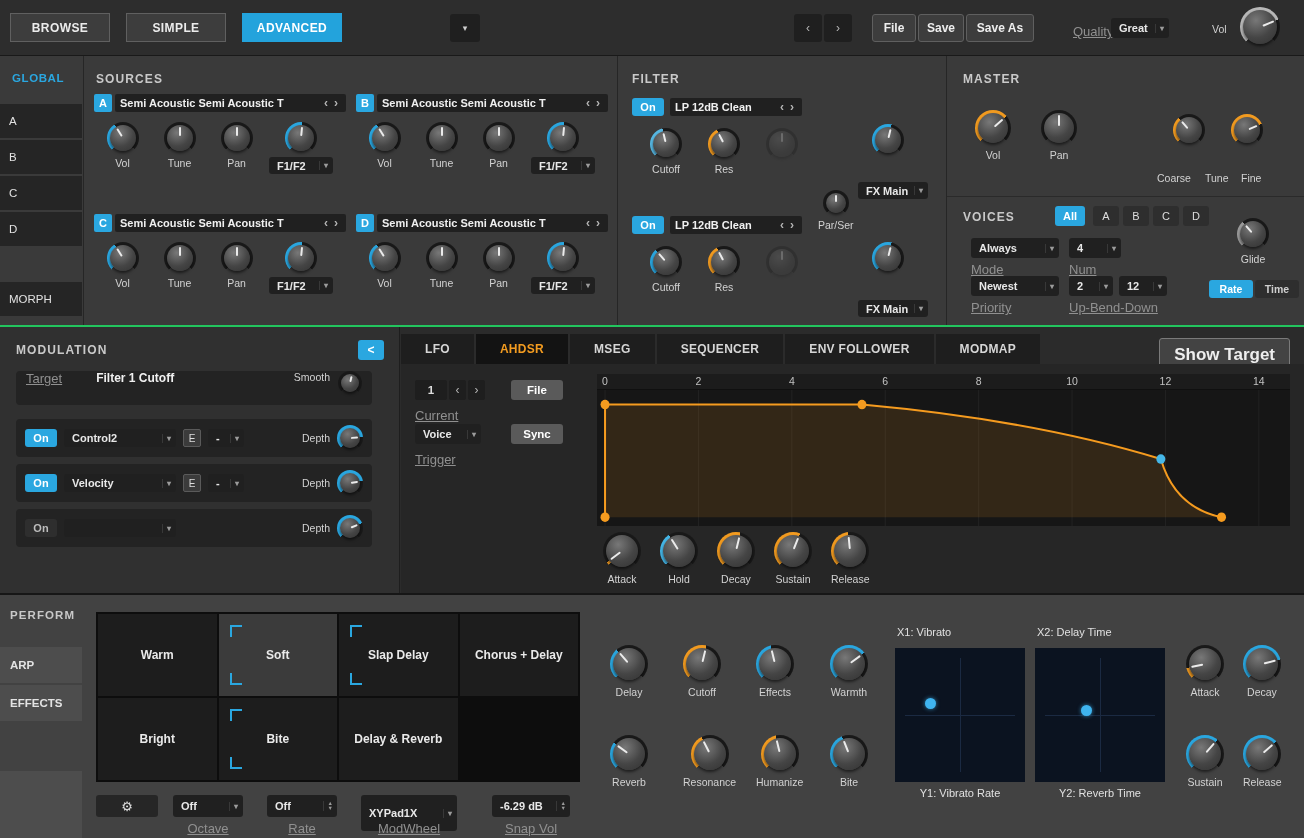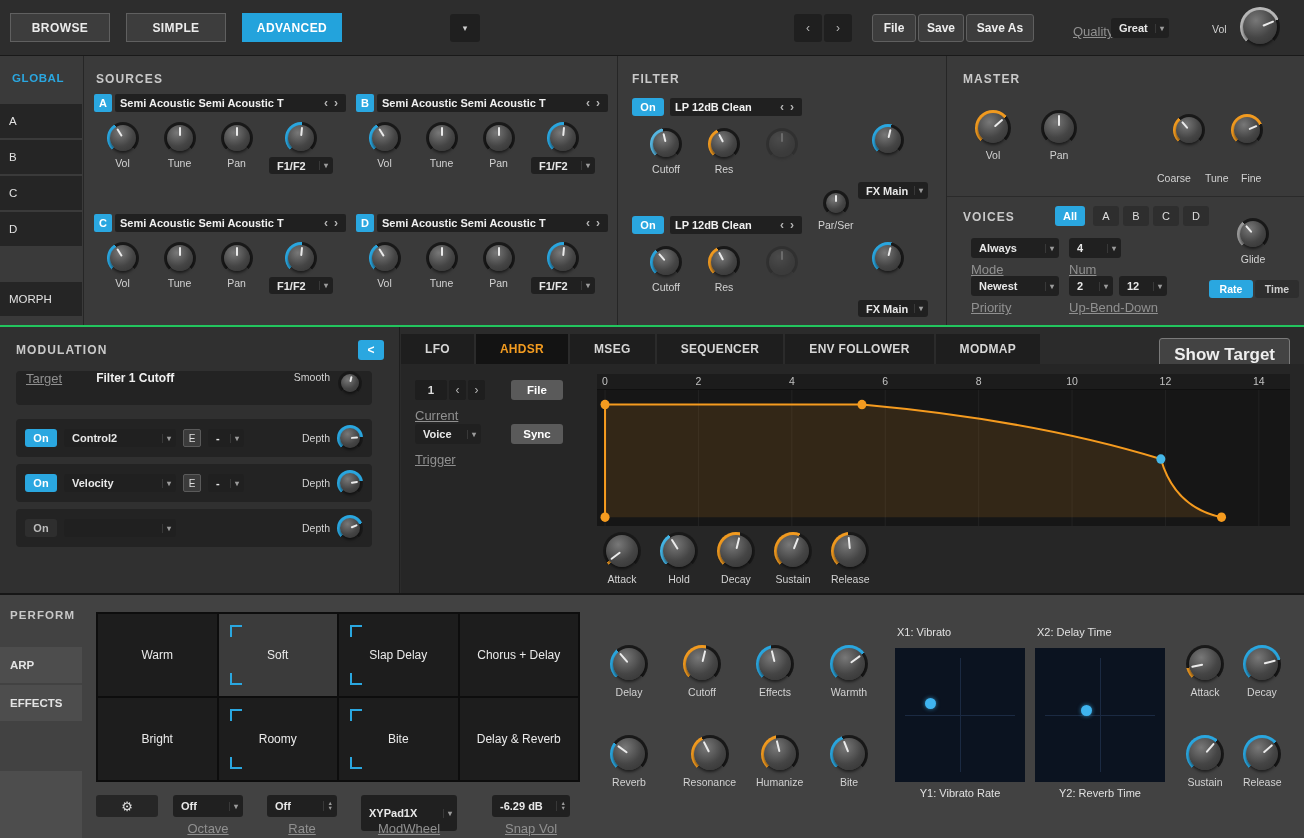--- a/index.html
+++ b/index.html
@@ -54,21 +54,21 @@
   .side-item { background:#252525; height:34px; display:flex; align-items:center; padding-left:9px; font-size:11.5px; color:#e2e2e2; margin:0 1px 2px 0; }
   .badge { width:18px; height:18px; background:#2aa7e0; color:#fff; border-radius:2px; display:flex; align-items:center; justify-content:center; font-size:11px; font-weight:bold; flex:none; }
   
   .mtab { height:30px; display:flex; align-items:center; padding:0 24px; background:#1e1e1e; font-size:12px; font-weight:bold; color:#d6d6d6; margin-right:2px; letter-spacing:.3px; }
   .mtab.active { background:#131313; color:#f29b20; }
   .mod-row { position:absolute; left:16px; width:356px; height:38px; background:#232323; border-radius:4px; display:flex; align-items:center; gap:7px; padding:0 9px; }
   .e-btn { width:18px; height:18px; background:#3b3b3b; border:1px solid #5a5a5a; border-radius:2px; display:flex; align-items:center; justify-content:center; font-size:10px; color:#ddd; flex:none; }
   .dlabel { font-size:10.5px; color:#d2d2d2; margin-left:auto; }
   
   .pads { display:grid; grid-template-columns:repeat(4,1fr); grid-template-rows:1fr 1fr; gap:2px; background:#0d0d0d; padding:2px; }
-  .pad { background:#1d1d1d; display:flex; align-items:center; justify-content:center; font-size:12px; font-weight:normal; color:#eaeaea; position:relative; }
+  .pad { background:#1d1d1d; display:flex; align-items:center; justify-content:center; font-size:12px; font-weight:bold; color:#eaeaea; position:relative; }
   .pad.selected { background:#3b3b3b; }
   .pad .br-t { position:absolute; left:11px; top:11px; width:12px; height:12px; border-left:2px solid #2aa7e0; border-top:2px solid #2aa7e0; }
   .pad .br-b { position:absolute; left:11px; bottom:11px; width:12px; height:12px; border-left:2px solid #2aa7e0; border-bottom:2px solid #2aa7e0; }
   
   .xy { position:absolute; width:130px; height:134px; background:#0b1320; }
   .xy::before { content:""; position:absolute; left:10px; right:10px; top:50%; height:1px; background:#1b2a42; }
   .xy::after { content:""; position:absolute; top:10px; bottom:10px; left:50%; width:1px; background:#1b2a42; }
   .xy-dot { position:absolute; width:11px; height:11px; margin:-5px 0 0 -5px; border-radius:50%; background:#3fb4ef; box-shadow:0 0 4px rgba(63,180,239,.7); z-index:2; }
   .graph-ruler { position:relative; height:16px; background:#1c1c1c; border-bottom:1px solid #101010; }
   .graph-ruler span { position:absolute; top:1px; transform:translateX(-50%); font-size:10.5px; color:#c2c2c2; }
@@ -629,25 +629,20 @@
       </div>
     <div class="pad">
         <span>Chorus + Delay</span>
       </div>
     <div class="pad">
         <span>Bright</span>
       </div>
     <div class="pad">
         <span class="br-t"></span>
         <span class="br-b"></span>
-        <span>Roomy</span>
-      </div>
-    <div class="pad">
-        <span class="br-t"></span>
-        <span class="br-b"></span>
         <span>Bite</span>
       </div>
     <div class="pad">
         <span>Delay &amp; Reverb</span>
       </div>
   </div>
 
   <div class="abs" style="left:96px;top:200px;width:62px;height:22px;background:#262626;border-radius:3px;display:flex;align-items:center;justify-content:center;font-size:13px;color:#ddd">
       <span>⚙</span>
     </div>

